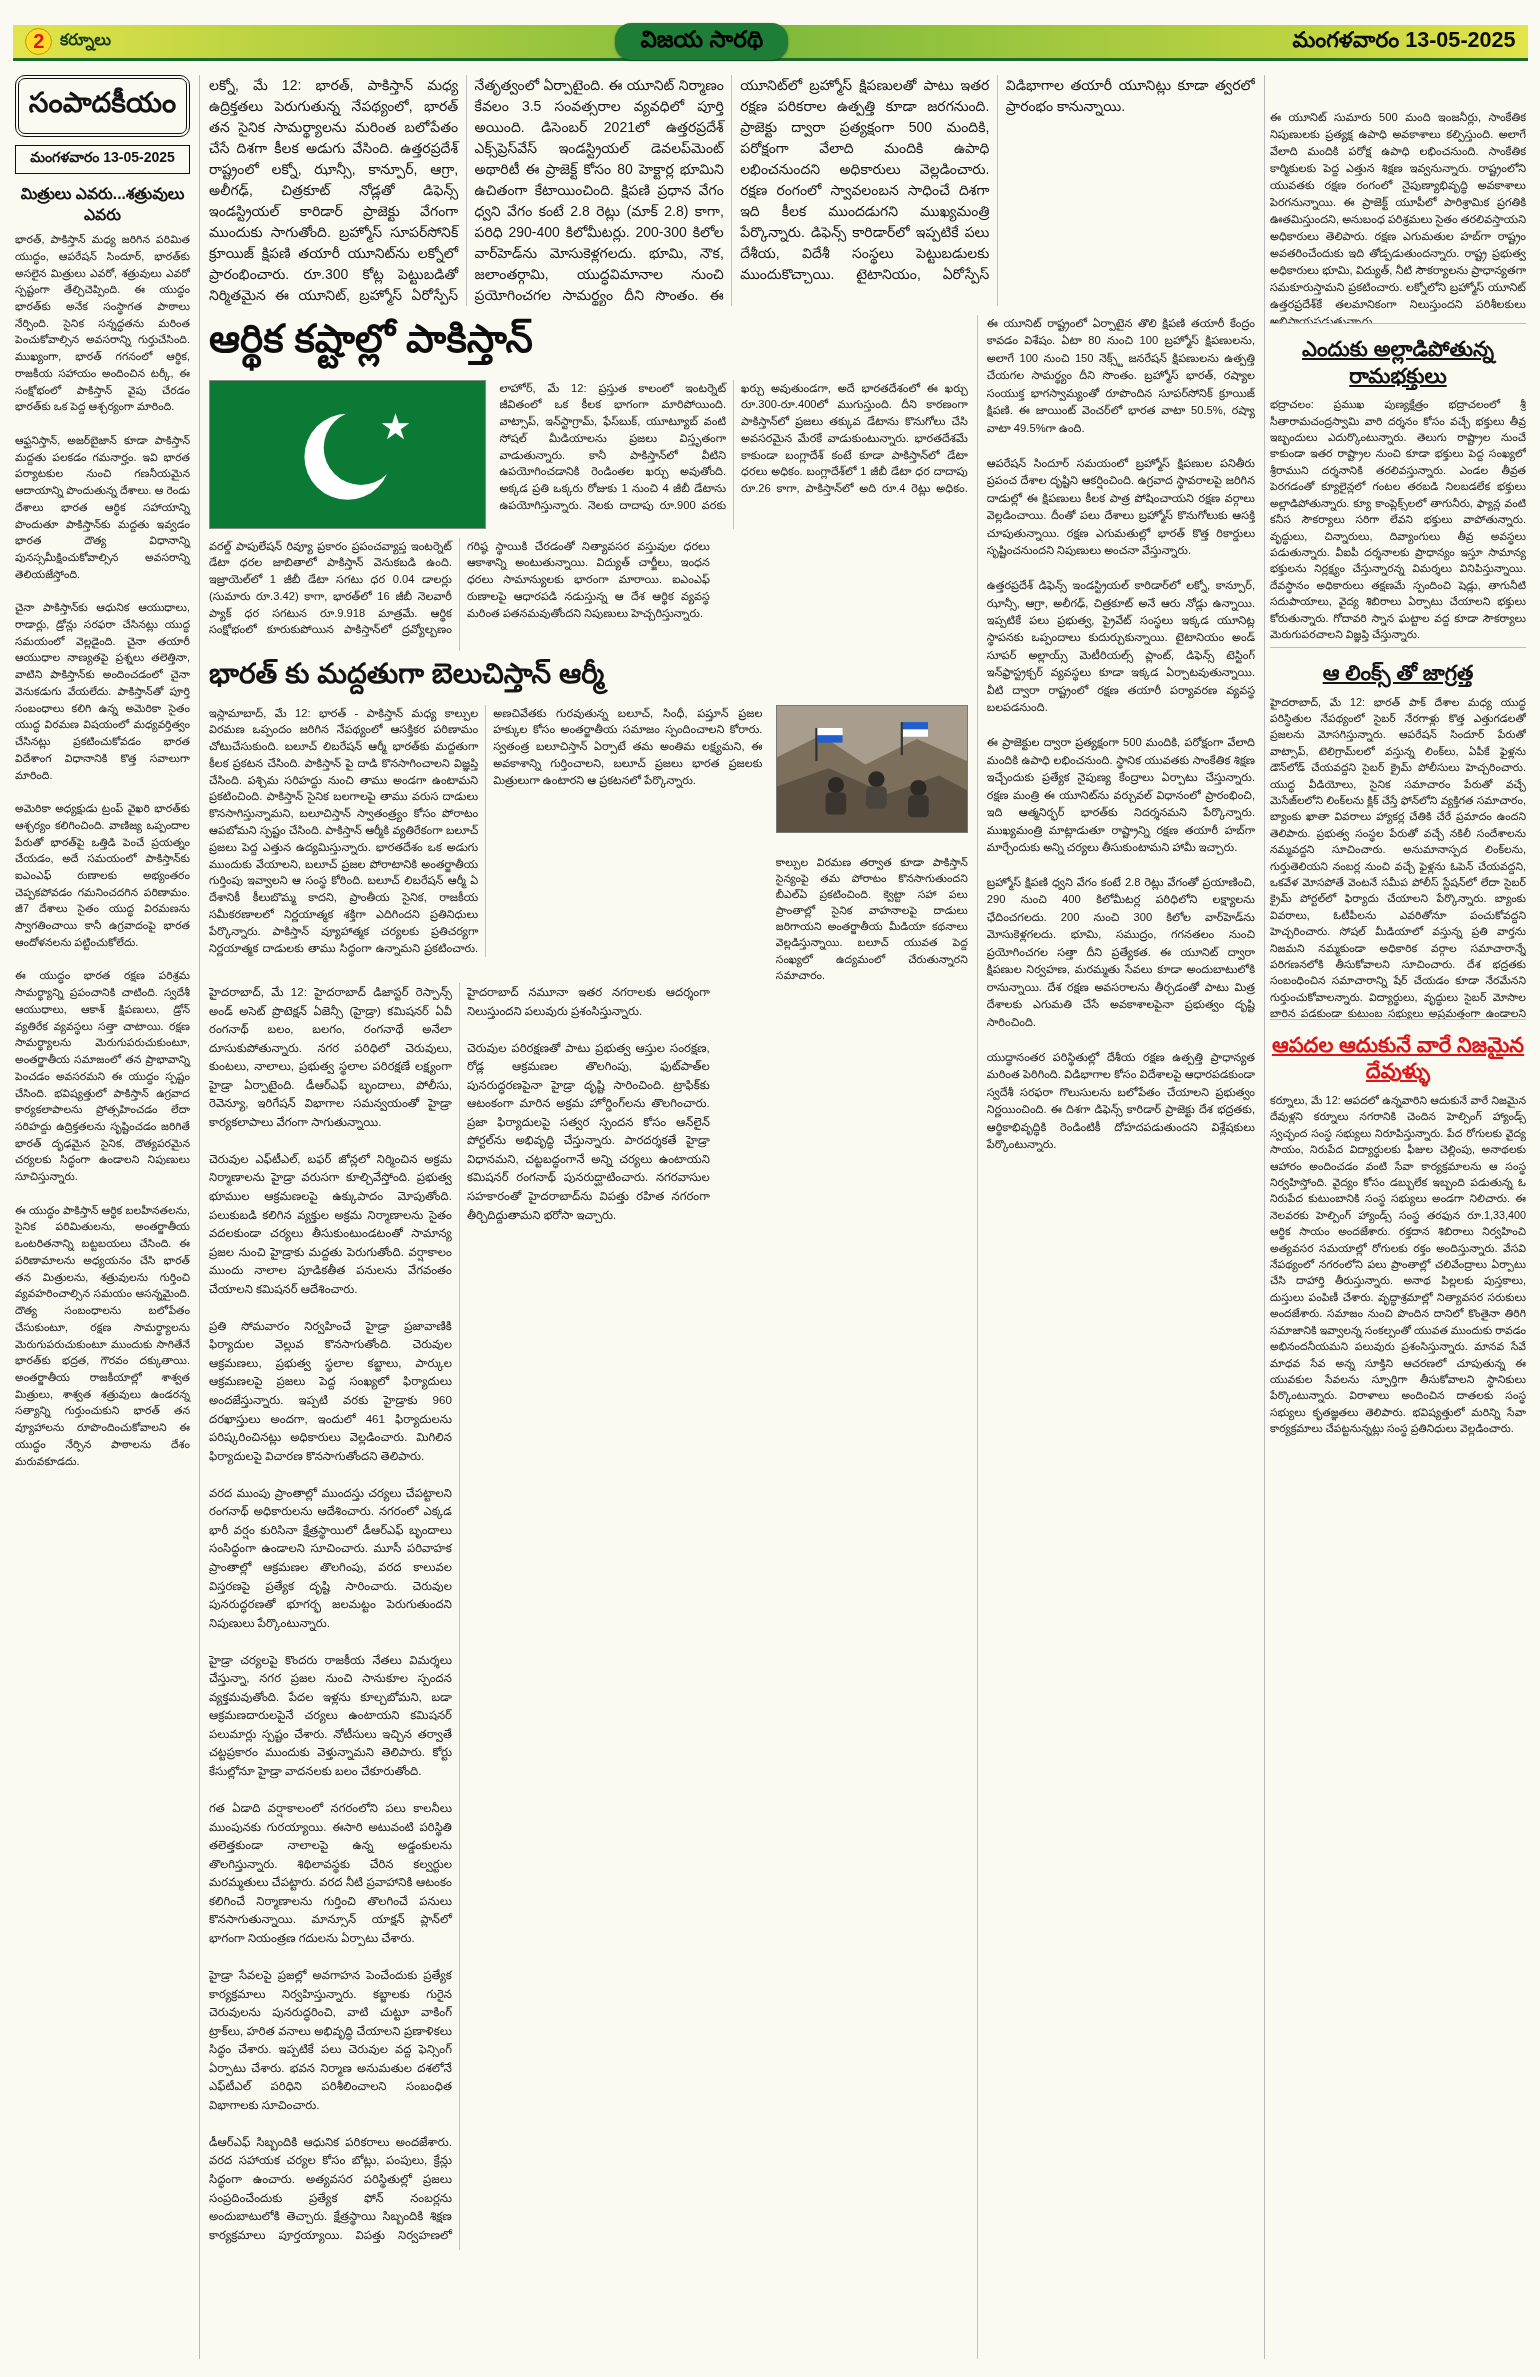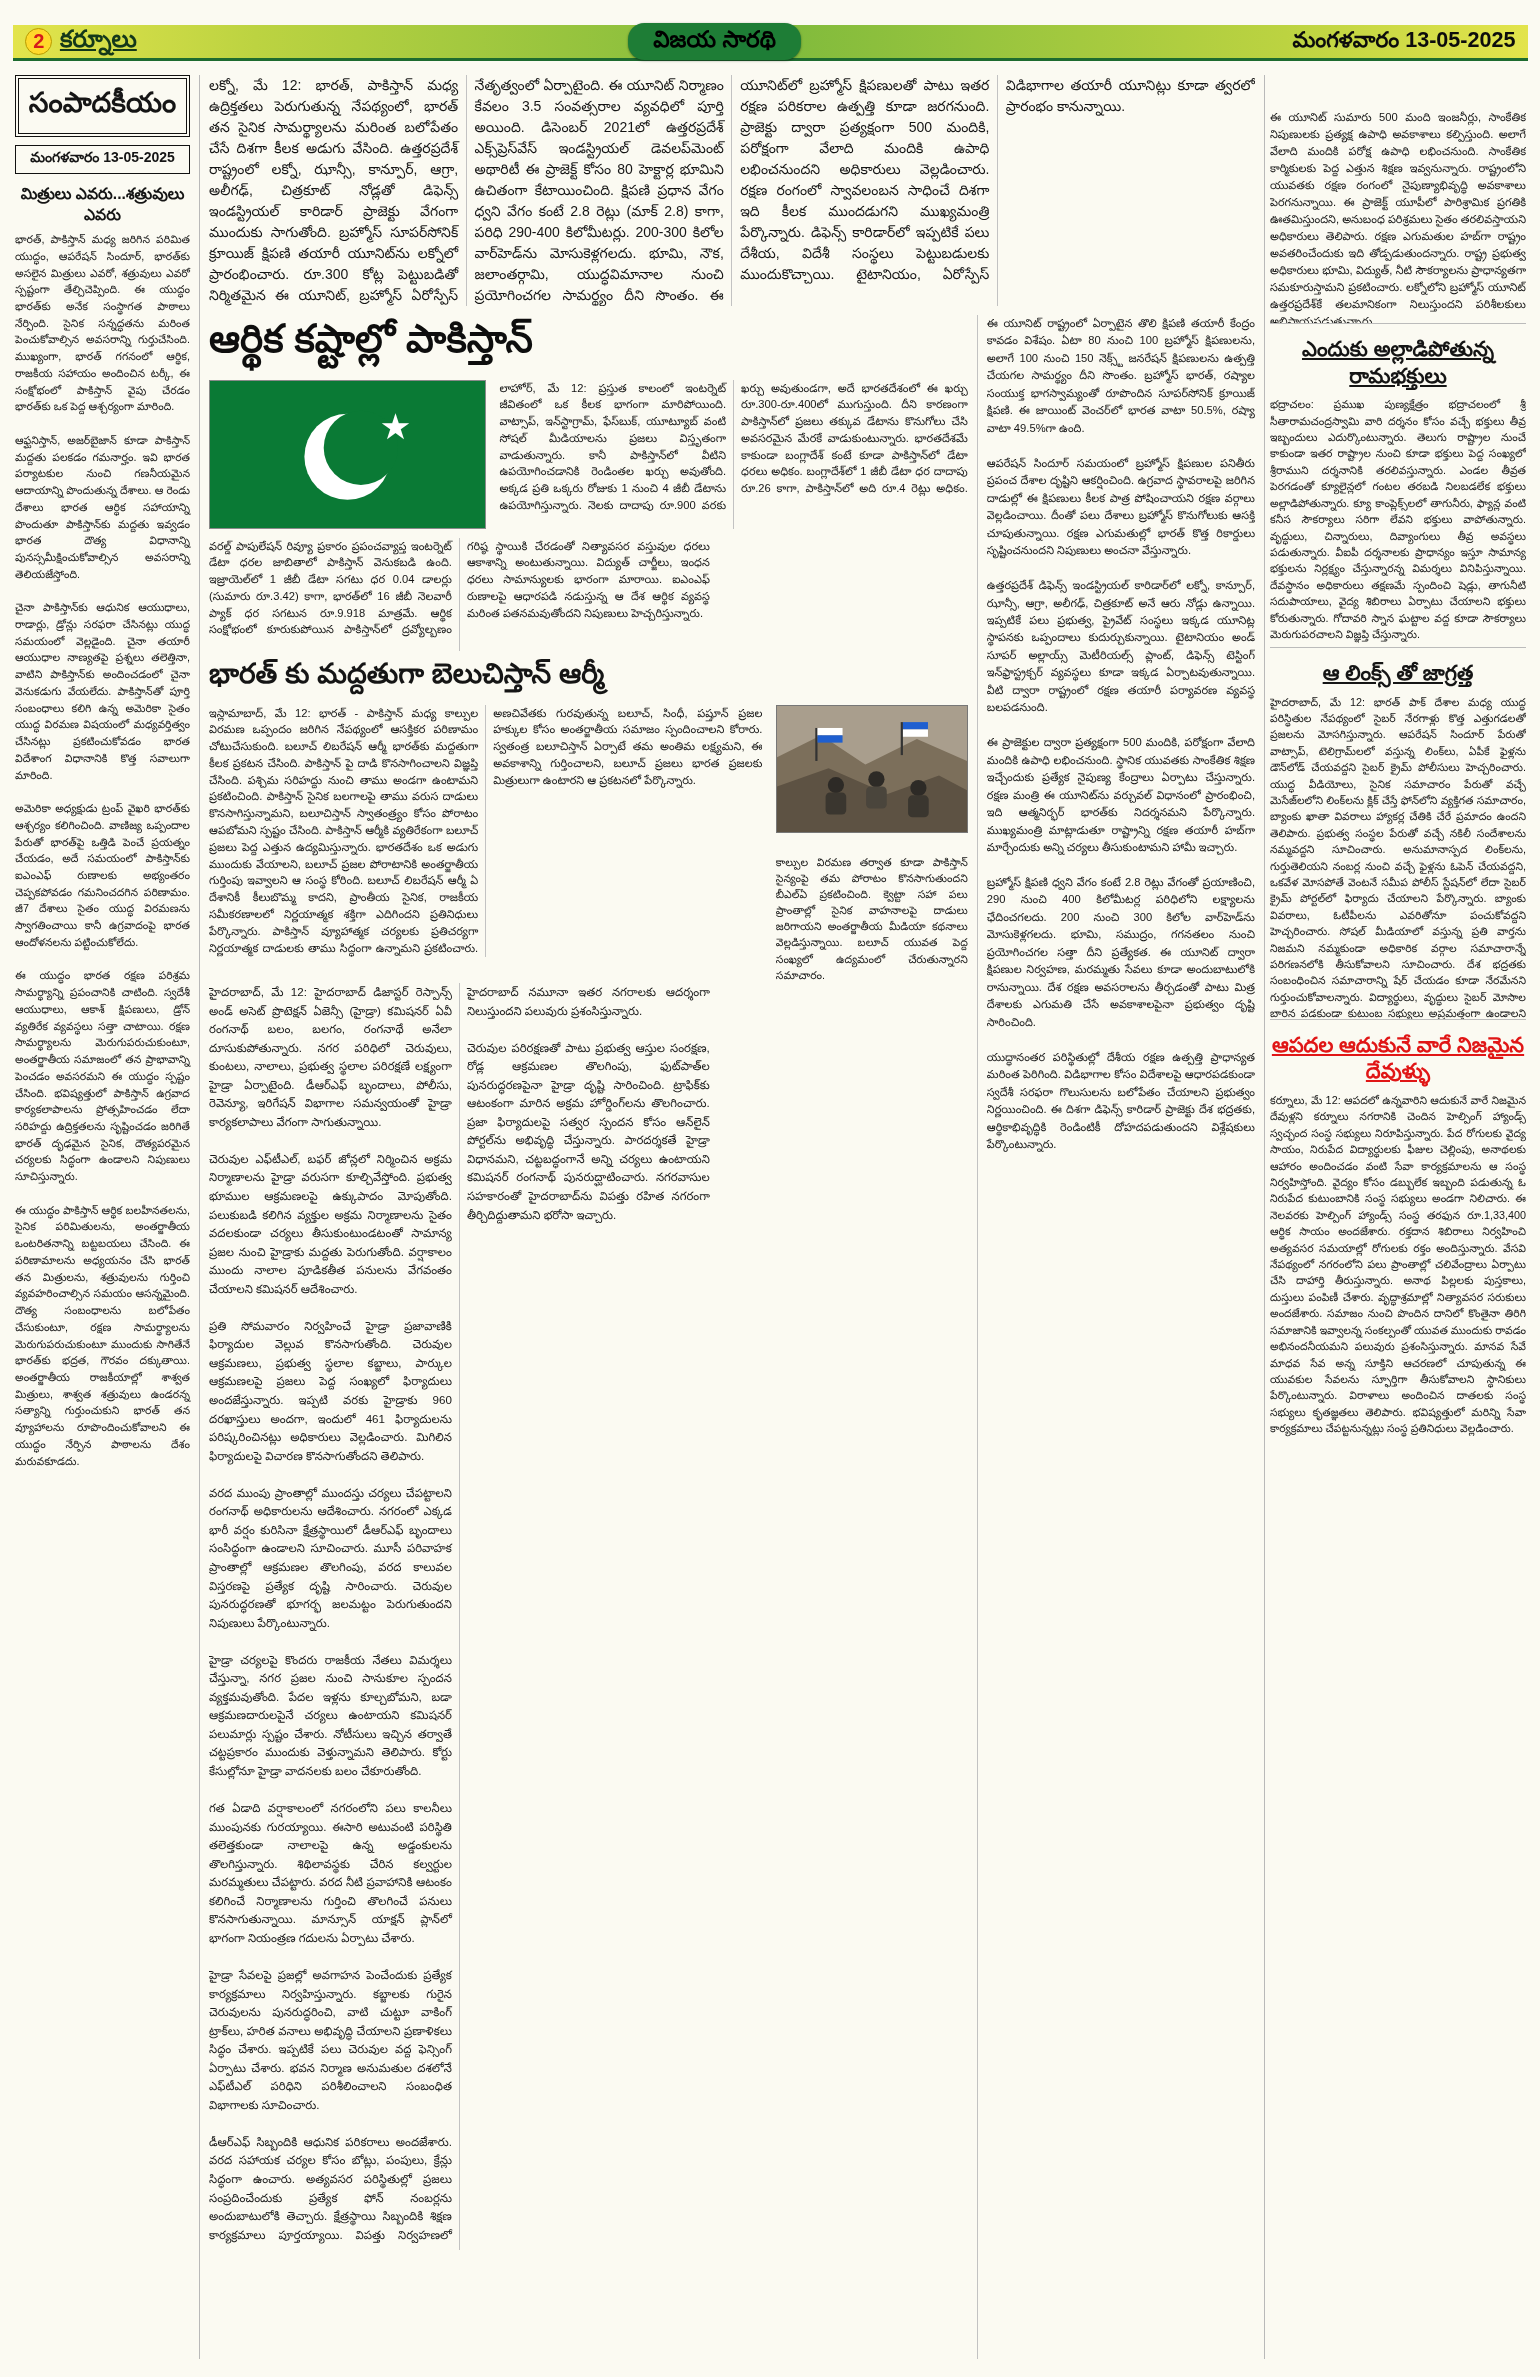--- a/index.html
+++ b/index.html
@@ -6,31 +6,31 @@
   .page{position:relative;width:1541px;height:2377px;margin:0 auto;background:#fbfaf2;
         font-family:"Liberation Sans","DejaVu Sans",sans-serif;color:#151515;overflow:hidden;}
 
   
   .topbar{position:absolute;top:25px;left:13.4px;right:13.4px;height:36px;
           background:linear-gradient(90deg,#e3e44c 0%,#bcd341 16%,#7fba3c 50%,#bcd341 84%,#e3e44c 100%);
           border-bottom:3px solid #1d6b2f;display:flex;align-items:center;justify-content:space-between;padding:0 12px;box-sizing:border-box;}
   .topbar-left{display:flex;align-items:center;gap:7.5px;}
   .page-badge{width:27px;height:27px;border-radius:50%;background:#ffd92b;color:#d61b1b;font-weight:bold;font-size:20px;
               display:flex;align-items:center;justify-content:center;border:1.5px solid #b89a00;box-sizing:border-box;}
-  .edition{font-size:24px;font-weight:bold;color:#14381a;text-decoration:underline;}
+  .edition{font-size:16px;font-weight:bold;color:#14381a;}
   .paper-name{background:#1e7d36;color:#000000;font-size:23px;font-weight:bold;padding:2.2px 25px;border-radius:16.4px;
               box-shadow:0 0.7px 2.2px rgba(0,0,0,.45);}
   .day-date{font-size:21.6px;font-weight:bold;color:#0c0c0c;}
 
   
   .content{position:absolute;top:75px;left:15px;right:15px;bottom:18px;display:flex;box-sizing:border-box;}
 
   
   .editorial{width:185px;flex:none;padding-right:9px;border-right:0.7px solid #b9b9b9;box-sizing:border-box;}
-  .ed-box{border:4.5px double #111;border-radius:0;padding:7.5px 3px;text-align:center;font-size:28px;font-weight:bold;}
+  .ed-box{border:4.5px double #111;border-radius:10px;padding:7.5px 3px;text-align:center;font-size:28px;font-weight:bold;}
   .ed-date{border:1.5px solid #111;margin-top:7.5px;text-align:center;font-size:14px;font-weight:bold;padding:3.7px 0;}
   .ed-headline{margin:10.4px 0 6px;font-size:15.7px;font-weight:bold;text-align:center;line-height:1.3;}
   .ed-body{font-size:10.8px;line-height:1.55;text-align:justify;white-space:pre-line;}
 
   
   .main{flex:1;padding:0 9px;display:flex;flex-direction:column;box-sizing:border-box;min-width:0;}
   .main-headline{font-size:63px;font-weight:bold;color:#0d7f68;margin:0 0 7.5px;line-height:1.08;letter-spacing:0.7px;
                  text-shadow:1.5px 1.5px 0 rgba(8,60,48,.35);}
   .block-top{columns:4;column-gap:16.4px;column-rule:0.7px solid #c2c2c2;height:231px;column-fill:auto;overflow:hidden;
              font-size:14px;line-height:1.5;text-align:justify;white-space:pre-line;}

